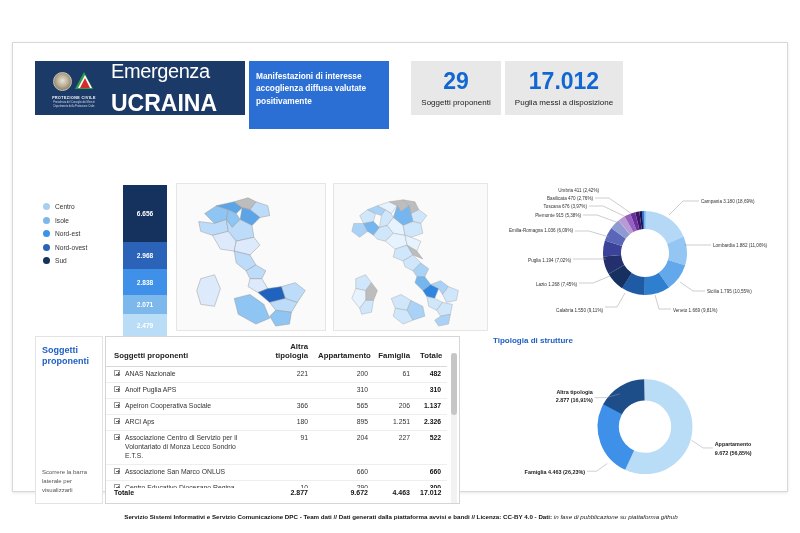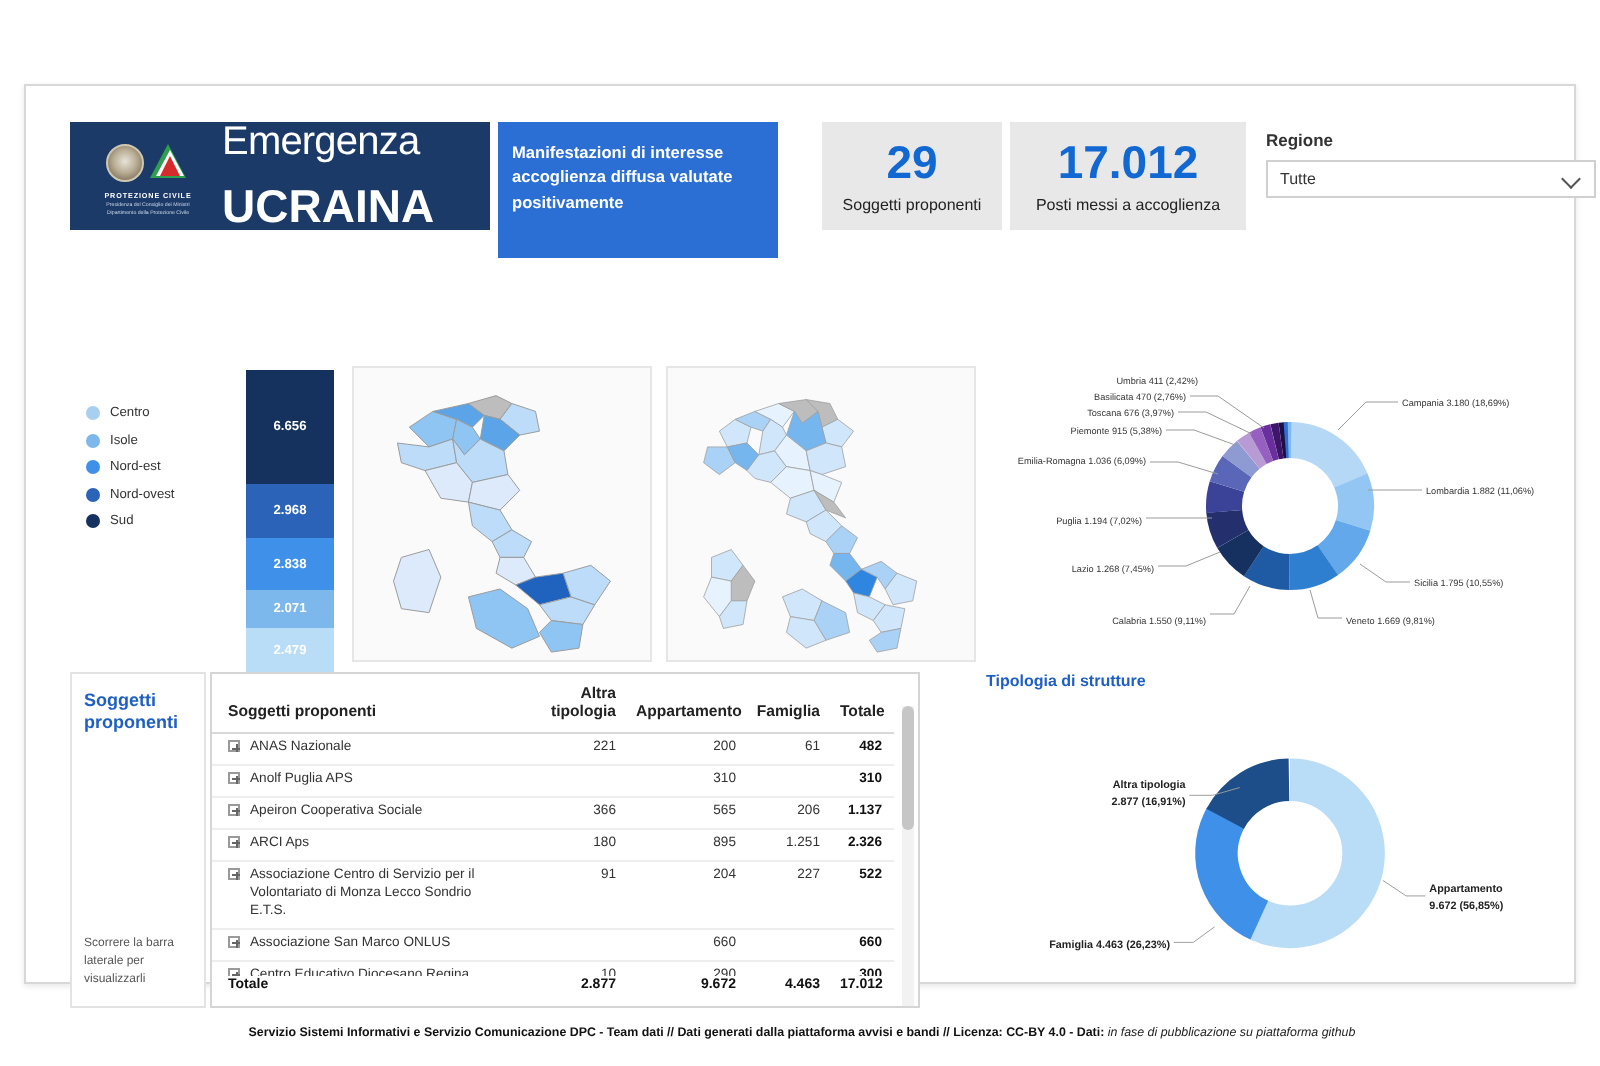--- a/index.html
+++ b/index.html
@@ -178,30 +178,23 @@
     </div>
 
     <div class="banner-sub">Manifestazioni di interesse accoglienza diffusa valutate positivamente</div>
 
     <div class="kpi kpi-1">
       <div class="kpi-num">29</div>
       <div class="kpi-lab">Soggetti proponenti</div>
     </div>
     <div class="kpi kpi-2">
       <div class="kpi-num">17.012</div>
-      <div class="kpi-lab">Posti messi a accoglienza</div>
-    </div>
-
-    <div class="region-wrap">
-      <div class="region-label">Regione</div>
-      <div class="region-select">
-        <span>Tutte</span>
-        <span class="chev"></span>
-      </div>
-    </div>
+      <div class="kpi-lab">Puglia messi a disposizione</div>
+    </div>
+
 
     <div class="legend">
       <div class="leg-row">
         <span class="leg-dot" style="background:#a8cff0"></span>
         <span class="leg-txt">Centro</span>
       </div>
       <div class="leg-row">
         <span class="leg-dot" style="background:#7cb8ec"></span>
         <span class="leg-txt">Isole</span>
       </div>

